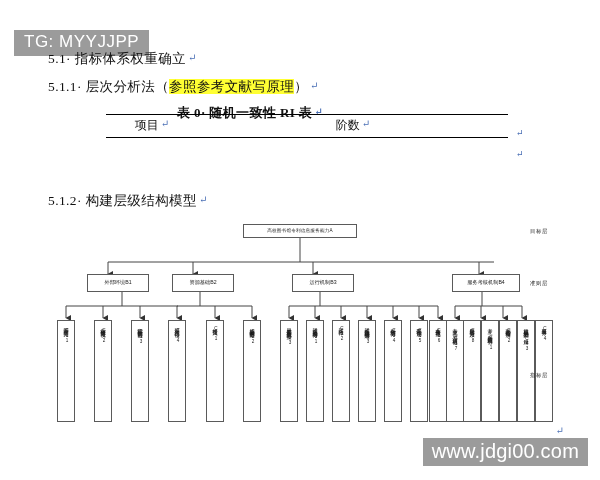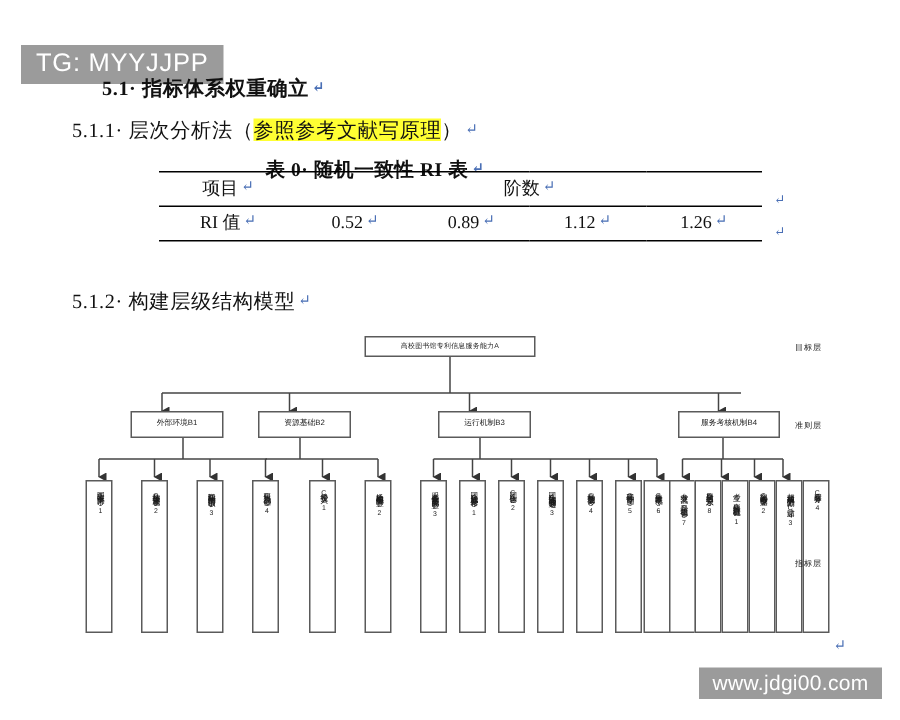--- a/index.html
+++ b/index.html
@@ -28,24 +28,23 @@
     letter-spacing: 0.5px;
     padding: 3px 10px 4px 10px;
     line-height: 1.1;
     margin-top: 22px;
   }
 
   
   .h-sec {
     position: absolute;
     font-size: 13.5px;
-    font-weight: bold;
+    font-weight: normal;
     letter-spacing: 0.4px;
     white-space: nowrap;
-    margin-left: 20px;
   }
   .h-sub {
     position: absolute;
     font-size: 13.5px;
     letter-spacing: 0.4px;
     white-space: nowrap;
     text-align: center;
   }
   .pilcrow {
     color: #4a6fb5;
@@ -151,21 +150,21 @@
   }
 
   
   .watermark {
     position: absolute;
     right: 12px;
     bottom: 14px;
     background: #9b9b9b;
     color: #ffffff;
     font-family: "Liberation Sans", sans-serif;
-    font-size: 14px;
+    font-size: 20px;
     padding: 2px 9px 3px 9px;
     letter-spacing: 0.2px;
   }
   .tail-pilcrow {
     position: absolute;
     right: 36px;
     bottom: 44px;
     color: #4a6fb5;
     font-size: 10px;
   }
@@ -190,37 +189,20 @@
 <table class="ri">
   <tbody>
       <tr class="head">
     <th class="col-item">
       <span>项目</span><span class="pilcrow">↵</span>
     </th>
     <th colspan="4">
       <span>阶数</span><span class="pilcrow">↵</span>
     </th>
   </tr>
-  <tr class="last">
-    <td>
-      <span>RI 值</span><span class="pilcrow">↵</span>
-    </td>
-    <td>
-      <span>0.52</span><span class="pilcrow">↵</span>
-    </td>
-    <td>
-      <span>0.89</span><span class="pilcrow">↵</span>
-    </td>
-    <td>
-      <span>1.12</span><span class="pilcrow">↵</span>
-    </td>
-    <td>
-      <span>1.26</span><span class="pilcrow">↵</span>
-    </td>
-  </tr>
 </tbody>
   </table>
 <span class="tbl-eol" style="left:516px; top:128px;">↵</span>
 <span class="tbl-eol" style="left:516px; top:149px;">↵</span>
 
 <div class="h-sub" style="left:48px; top:192px;">
   <span>5.1.2· 构建层级结构模型</span><span class="pilcrow">↵</span>
 </div>
 
 <div class="diagram">

